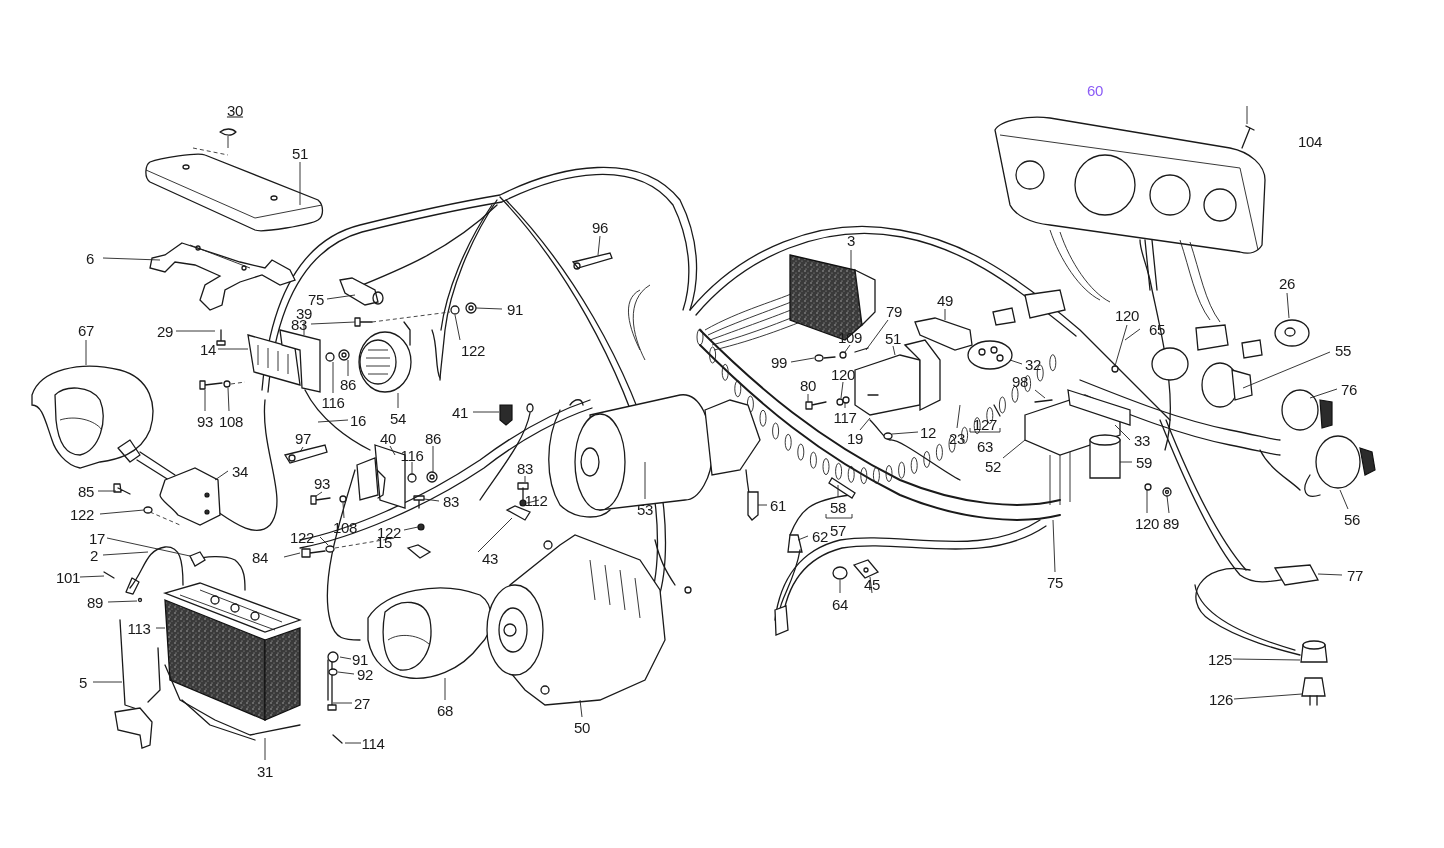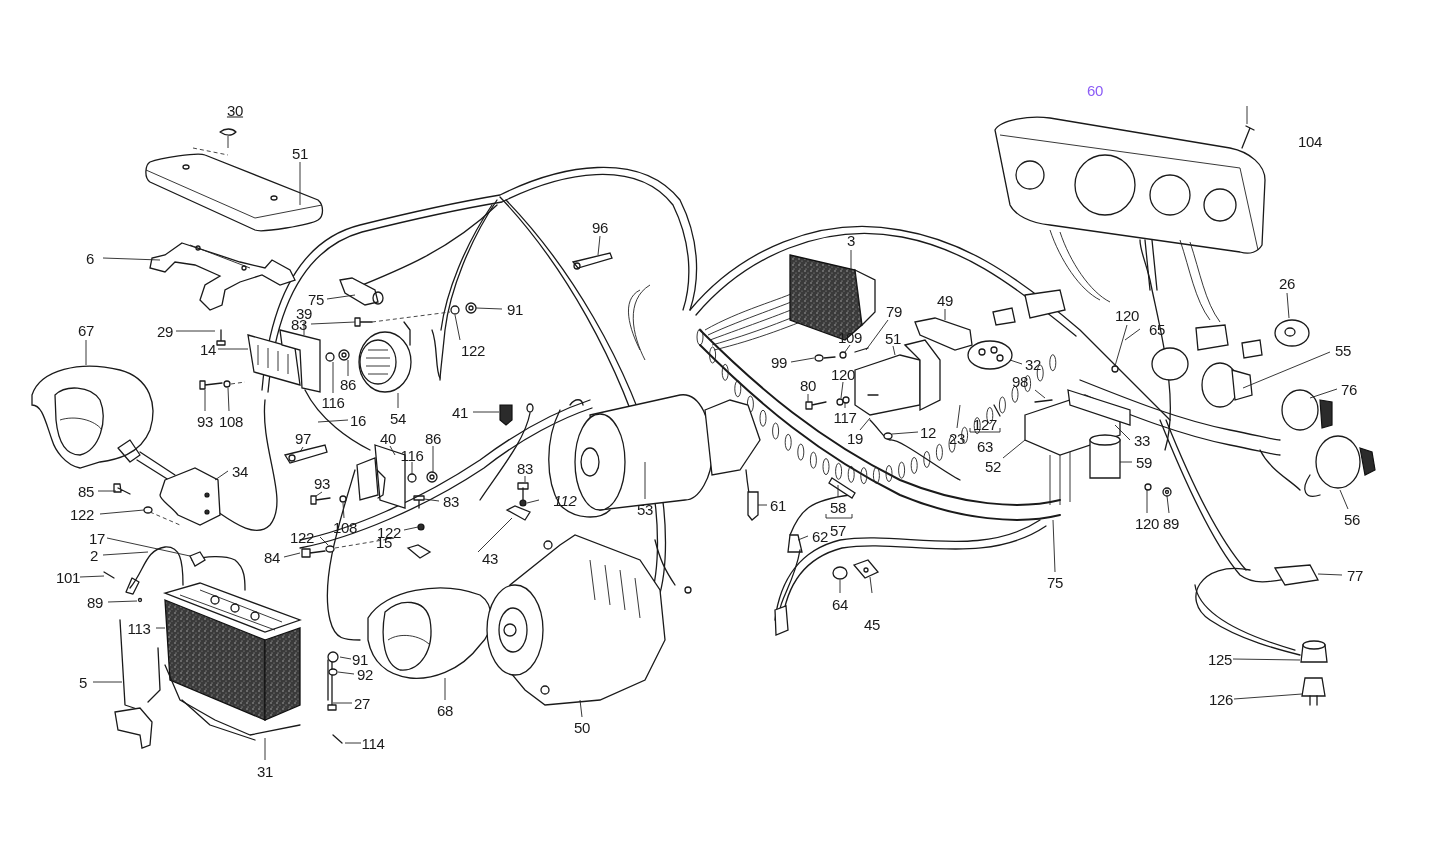--- a/index.html
+++ b/index.html
@@ -543,46 +543,46 @@
       <span class="callout" style="left: 82px; top: 514px;">122</span>
       <span class="callout" style="left: 388px; top: 438px;">40</span>
       <span class="callout" style="left: 412px; top: 455px;">116</span>
       <span class="callout" style="left: 433px; top: 438px;">86</span>
       <span class="callout" style="left: 322px; top: 483px;">93</span>
       <span class="callout" style="left: 345px; top: 527px;">108</span>
       <span class="callout" style="left: 384px; top: 542px;">15</span>
       <span class="callout" style="left: 451px; top: 501px;">83</span>
       <span class="callout" style="left: 389px; top: 532px;">122</span>
       <span class="callout" style="left: 302px; top: 537px;">122</span>
-      <span class="callout" style="left: 272px; top: 557px; text-align: center;">84</span>
+      <span class="callout" style="left: 260px; top: 557px; text-align: center;">84</span>
       <span class="callout" style="left: 97px; top: 538px;">17</span>
       <span class="callout" style="left: 94px; top: 555px;">2</span>
       <span class="callout" style="left: 68px; top: 577px;">101</span>
       <span class="callout" style="left: 95px; top: 602px;">89</span>
       <span class="callout" style="left: 139px; top: 628px;">113</span>
       <span class="callout" style="left: 83px; top: 682px;">5</span>
       <span class="callout" style="left: 265px; top: 771px;">31</span>
       <span class="callout" style="left: 360px; top: 659px;">91</span>
       <span class="callout" style="left: 365px; top: 674px;">92</span>
       <span class="callout" style="left: 362px; top: 703px;">27</span>
       <span class="callout" style="left: 373px; top: 743px;">114</span>
       <span class="callout" style="left: 445px; top: 710px;">68</span>
       <span class="callout" style="left: 460px; top: 412px;">41</span>
       <span class="callout" style="left: 525px; top: 468px;">83</span>
-      <span class="callout" style="left: 565px; top: 500px; font-style: italic;">112</span>
+      <span class="callout" style="left: 536px; top: 500px;">112</span>
       <span class="callout" style="left: 490px; top: 558px;">43</span>
       <span class="callout" style="left: 582px; top: 727px;">50</span>
       <span class="callout" style="left: 645px; top: 509px;">53</span>
       <span class="callout" style="left: 600px; top: 227px;">96</span>
       <span class="callout" style="left: 778px; top: 505px;">61</span>
       <span class="callout" style="left: 820px; top: 536px;">62</span>
       <span class="callout" style="left: 838px; top: 507px;">58</span>
       <span class="callout" style="left: 838px; top: 530px;">57</span>
       <span class="callout" style="left: 840px; top: 604px;">64</span>
-      <span class="callout" style="left: 872px; top: 624px;">45</span>
+      <span class="callout" style="left: 872px; top: 584px;">45</span>
       <span class="callout" style="left: 1055px; top: 582px;">75</span>
       <span class="callout" style="left: 851px; top: 240px;">3</span>
       <span class="callout" style="left: 894px; top: 311px;">79</span>
       <span class="callout" style="left: 850px; top: 337px;">109</span>
       <span class="callout" style="left: 893px; top: 338px;">51</span>
       <span class="callout" style="left: 945px; top: 300px;">49</span>
       <span class="callout" style="left: 779px; top: 362px;">99</span>
       <span class="callout" style="left: 843px; top: 374px;">120</span>
       <span class="callout" style="left: 808px; top: 385px;">80</span>
       <span class="callout" style="left: 845px; top: 417px;">117</span>

